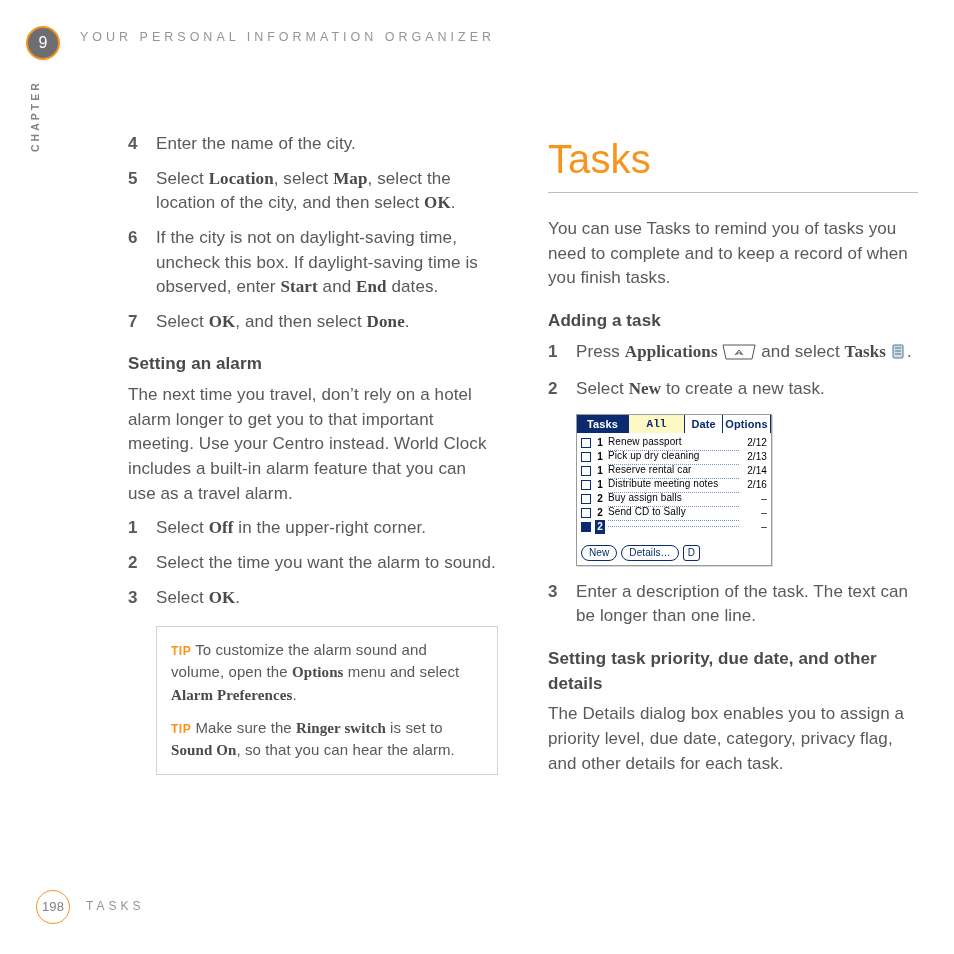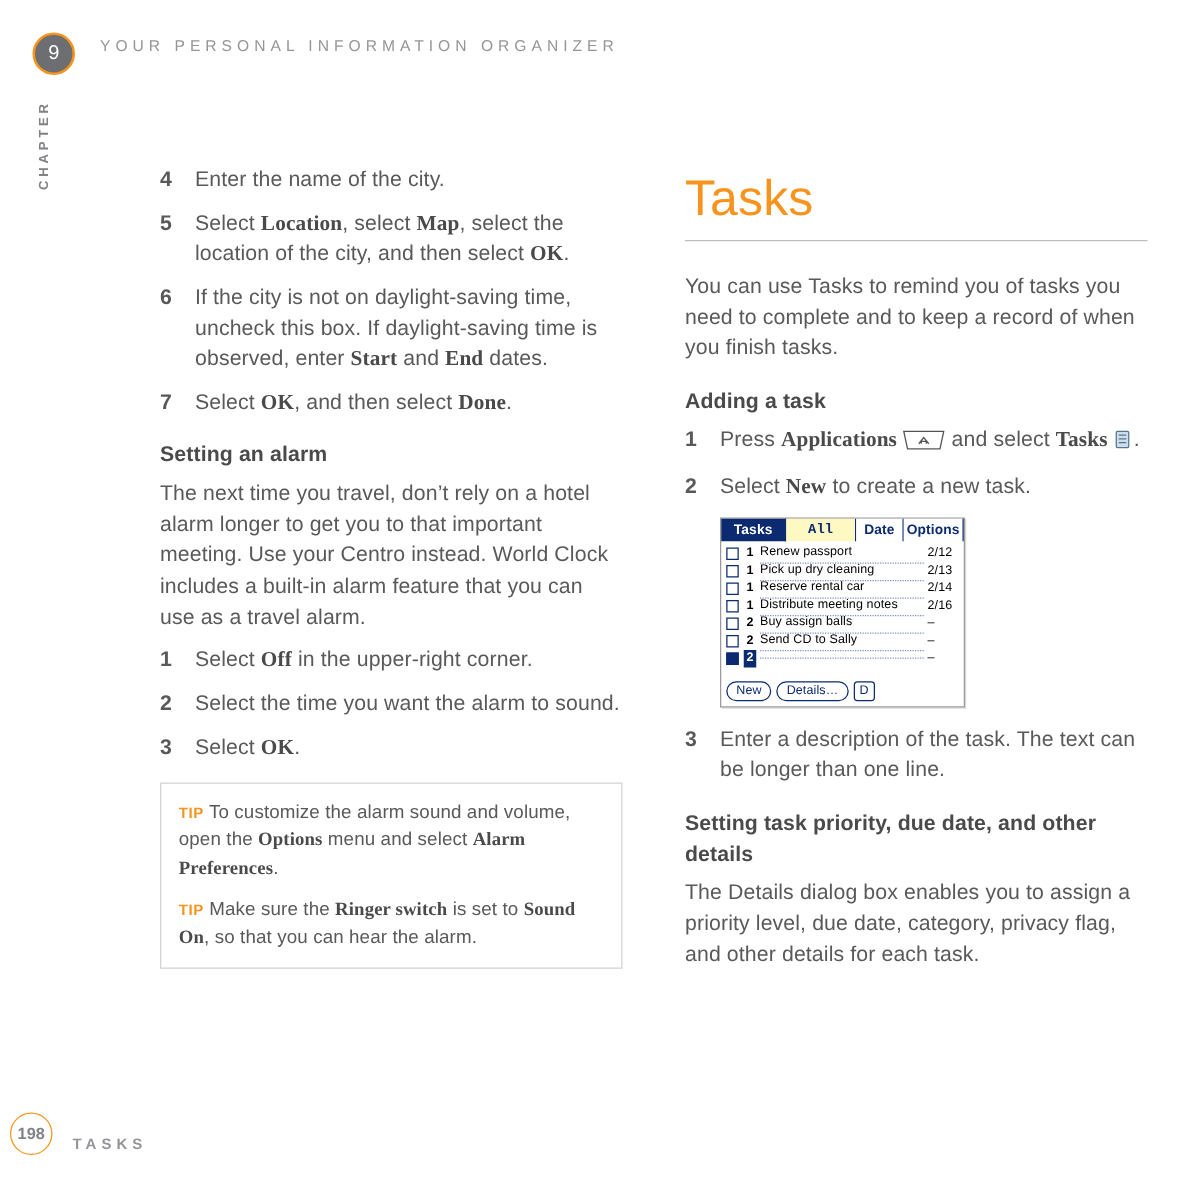--- a/index.html
+++ b/index.html
@@ -54,20 +54,21 @@
   .ol-num { width: 28px; font-weight: 700; color: #58595b; flex: 0 0 28px; }
   .ol-body { flex: 1; }
   b, strong { font-weight: 700; color: #4a4a4a; font-family: Liberation Serif, serif; }
   .sub-h { font-weight: 700; color: #4a4a4a; margin: 18px 0 6px; }
   .para { margin-bottom: 10px; }
   .tip-box {
     border: 1px solid #d1d3d4;
     padding: 12px 14px;
     font-size: 15px;
     margin-top: 16px;
+    margin-left: 28px;
   }
   .tip-box p { margin-bottom: 10px; }
   .tip-box p:last-child { margin-bottom: 0; }
   .tip-label { color: #f7941e; font-weight: 700; font-size: 12px; letter-spacing: 0.5px; }
   h1.section {
     font-family: "Helvetica Neue", Arial, sans-serif;
     font-weight: 300;
     font-size: 40px;
     color: #f7941e;
     border-bottom: 1px solid #bcbec0;
@@ -101,29 +102,29 @@
   .ts-title { background:#0b2a6f; color:#fff; width:52px; }
   .ts-all   { background:#fef9c3; color:#0b2a6f; width:56px;font-family:Liberation Mono, monospace; }
   .ts-date  { background:#fff; color:#0b2a6f; width:38px; }
   .ts-cat   { background:#fff; color:#0b2a6f; flex:1; border-right:none; }
   .ts-body { padding: 3px 4px 2px; min-height: 108px; }
   .ts-row { display:flex; align-items:center; height:14px; font-size:10.5px; }
   .ts-row .chk { width:10px; height:10px; border:1px solid #0b2a6f; margin-right:4px; flex:0 0 10px; }
   .ts-row .chk.sel { background:#0b2a6f; }
   .ts-row .pri { width:10px; text-align:center; font-weight:700; font-size:10px; margin-right:3px; }
   .ts-row .name { flex:1; border-bottom:1px dotted #7a93c9; white-space:nowrap; overflow:hidden; font-size:10px; }
-  .ts-row .due { width:28px; font-size:10px; padding-left:3px; }
+  .ts-row .due { width:28px; text-align:right; font-size:10px; padding-left:3px; }
   .ts-row.sel .pri { background:#0b2a6f; color:#fff; }
   .ts-foot { padding:4px; display:flex; gap:4px; align-items:center; }
   .pbtn { border:1px solid #0b2a6f; border-radius:9px; padding:0 7px; height:16px; line-height:14px; font-size:10px; color:#0b2a6f; background:#fff; }
   .pbtn.sq { border-radius:3px; padding:0 4px; }
   .footer {
     position: absolute;
-    left: 8px; bottom: 30px;
-    display: flex; align-items: flex-end; gap: 16px; font-weight: bold;
+    left: 36px; bottom: 30px;
+    display: flex; align-items: center; gap: 16px;
   }
   .page-badge {
     width: 34px; height: 34px;
     border: 1.5px solid #f7941e;
     border-radius: 50%;
     display:flex; align-items:center; justify-content:center;
     color:#808285; font-size:13px;
   }
   .footer-label { font-size:12px; letter-spacing:4px; color:#939598; }
 </style>

